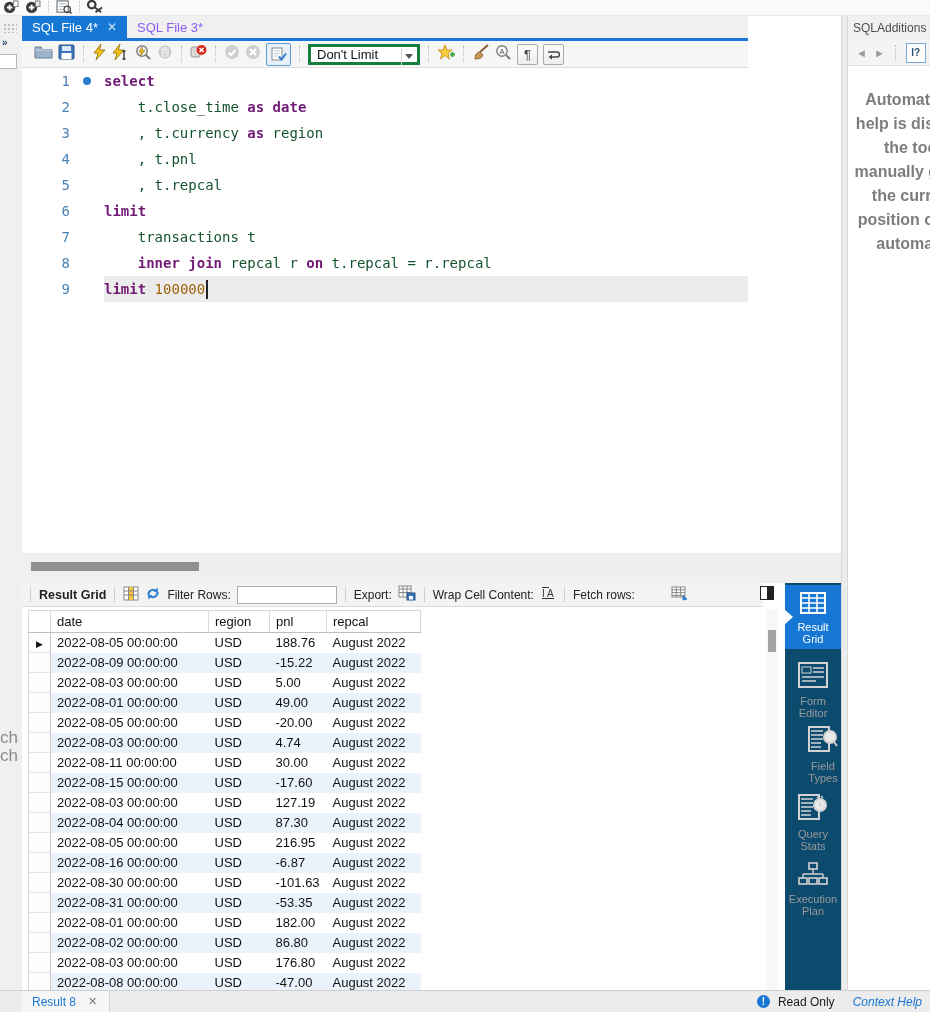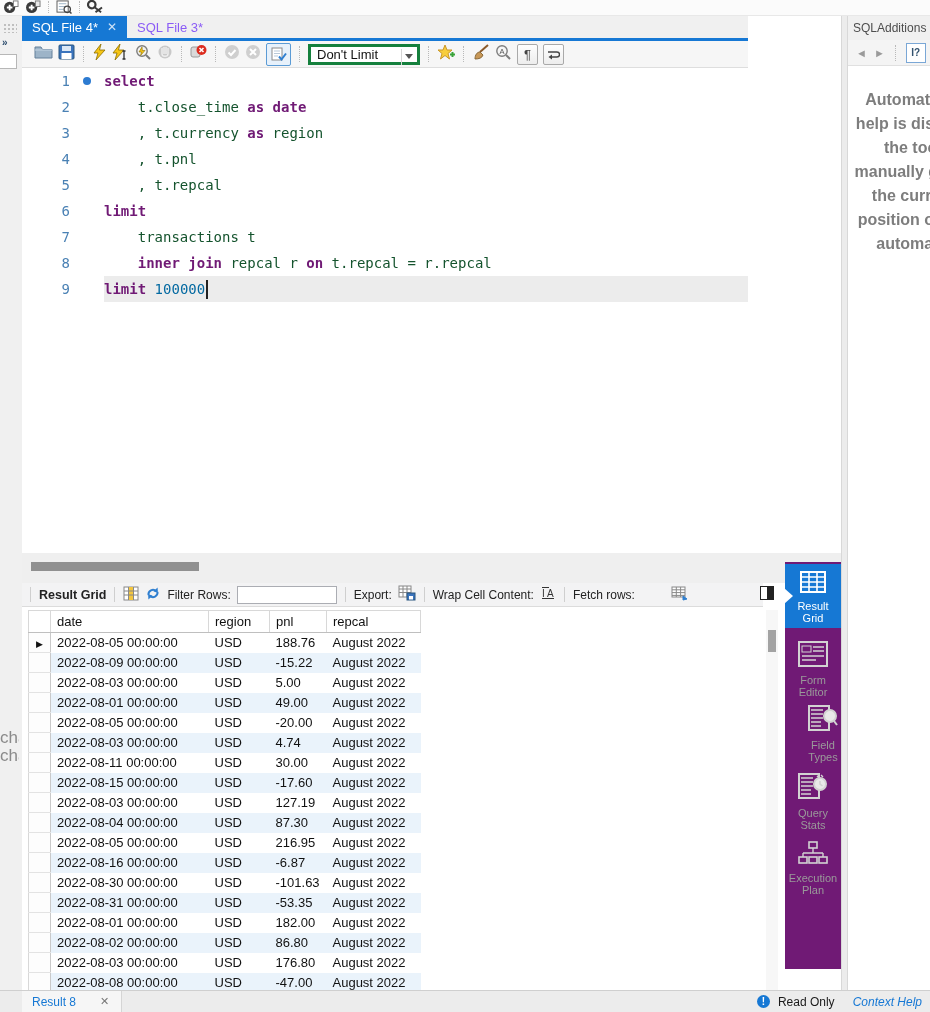--- a/index.html
+++ b/index.html
@@ -38,21 +38,21 @@
   
   .code-area { position:absolute; left:0; top:52px; width:100%; }
   .code-line { display:flex; height:26px; align-items:center; font-family:"DejaVu Sans Mono", monospace; font-size:14px; }
   .code-line .ln { width:48px; text-align:right; color:#4a81b4; }
   .code-line .marker { width:34px; display:flex; justify-content:center; align-items:center; }
   .code-line .dot { width:8px; height:8px; border-radius:50%; background:#2d7bd1; }
   .code-line .code-stretch { flex:1; height:26px; display:flex; align-items:center; white-space:pre; }
   .code-line.hl .code-stretch { background:#ececec; }
   .kw { color:#701a75; font-weight:bold; }
   .pl { color:#14532d; }
-  .num { color:#0369a1; }
+  .num { color:#a16207; }
   .cursor { display:inline-block; width:2px; height:19px; background:#222; margin-left:1px; }
 
   .editor-hscroll { position:absolute; left:22px; top:553px; width:819px; height:30px; background:#efefef; }
   .editor-hscroll .thumb { position:absolute; left:9px; top:9px; width:168px; height:9px; background:#909090; }
 
   
   .v-splitter { position:absolute; left:841px; top:16px; width:7px; height:974px; background:#ececec; border-left:1px solid #d8d8d8; border-right:1px solid #d8d8d8; }
   .sqladditions { position:absolute; left:848px; top:16px; width:174px; height:974px; background:#fff; }
   .sqa-header { height:24px; background:#f0f0f0; display:flex; align-items:center; font-size:12px; color:#4d4d4d; padding-left:5px; gap:5px; }
   .sqa-toolbar { height:26px; background:#f4f4f4; border-bottom:1px solid #e0e0e0; display:flex; align-items:center; gap:7px; padding-left:8px; }
@@ -75,30 +75,30 @@
   table.grid th.rowhdr, table.grid td.rowhdr { border-left:1px solid #d8d8d8; }
   table.grid td { height:20px; padding-left:6px; overflow:hidden; white-space:nowrap; }
   table.grid td.rowhdr { background:#fdfdfd; border-right:1px solid #c9c9c9; border-bottom:1px solid #e3e3e3; padding:0; text-align:center; }
   table.grid tr.stripe td:not(.rowhdr) { background:#eaf3fb; }
   .row-marker { color:#111; font-size:9px; }
 
   .grid-vscroll { position:absolute; left:766px; top:610px; width:12px; height:380px; background:#f7f7f7; }
   .grid-vscroll .thumb { position:absolute; left:2px; top:20px; width:8px; height:22px; background:#a3a3a3; }
 
   
-  .results-sidebar { position:absolute; left:785px; top:562px; width:56px; height:407px; background:#701a75; }
+  .results-sidebar { position:absolute; left:785px; top:583px; width:56px; height:407px; background:#0c4a6e; }
   .rs-btn { position:absolute; left:0; width:56px; text-align:center; }
   .rs-btn .rs-label { font-size:11px; line-height:12px; color:#9a9a9a; margin-top:3px; white-space:pre-line; }
   .rs-btn.active { background:#1678d4; }
   .rs-btn.active .rs-label { color:#fff; }
   .rs-notch { position:absolute; left:-1px; width:0; height:0; border-top:8px solid transparent; border-bottom:8px solid transparent; border-left:9px solid #fff; }
 
   
   .bottom-bar { position:absolute; left:0; top:990px; width:930px; height:22px; background:#ececec; border-top:1px solid #cfcfcf; display:flex; align-items:center; }
-  .result-tab { height:100%; background:#f6f6f6; border-right:1px solid #d5d5d5; display:flex; align-items:center; padding:0 12px 0 10px; margin-left:22px; gap:24px; }
+  .result-tab { height:100%; background:#f6f6f6; border-right:1px solid #d5d5d5; display:flex; align-items:center; padding:0 12px 0 10px; margin-left:22px; gap:12px; }
   .result-tab .rt-label { color:#1678d4; font-size:12px; }
   .result-tab .rt-x { color:#777; font-size:11px; }
   .bb-right { margin-left:auto; display:flex; align-items:center; gap:8px; padding-right:8px; font-size:12px; }
   .info-dot { width:13px; height:13px; border-radius:50%; background:#1678d4; color:#fff; font-size:10px; font-weight:bold; display:flex; align-items:center; justify-content:center; }
   .read-only-lbl { color:#1a1a1a; }
   .context-help-lbl { color:#1678d4; margin-left:10px;font-style:italic; }
 </style>
 </head>
 <body>
 

